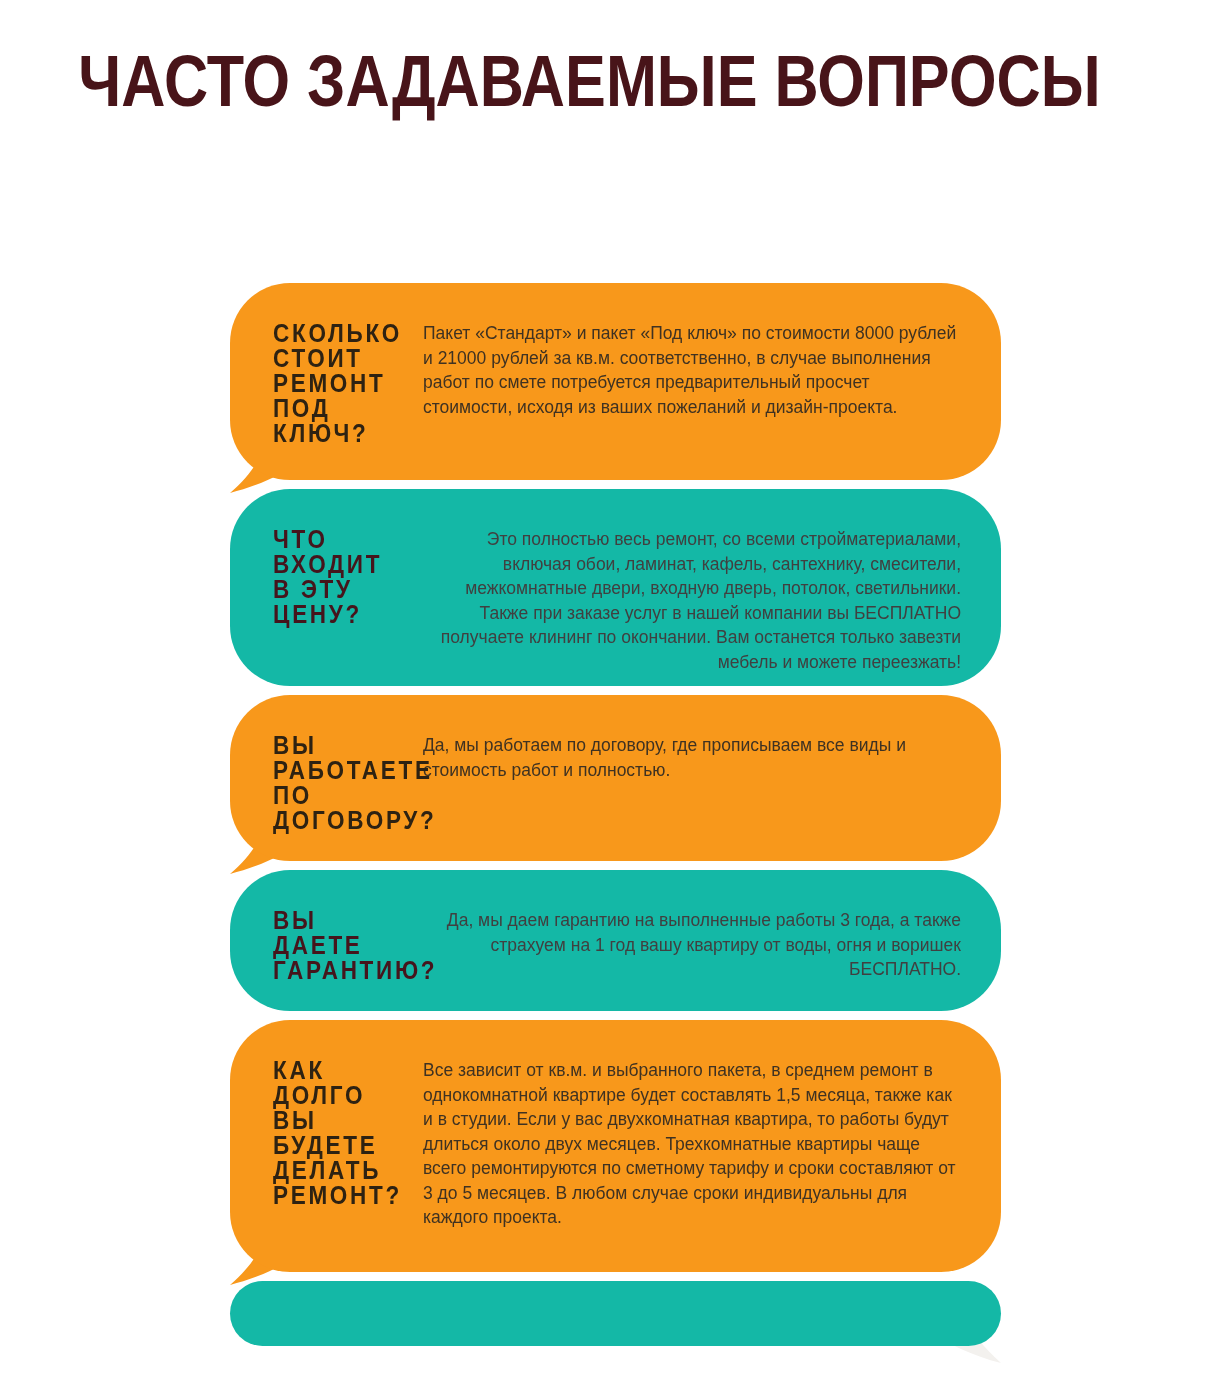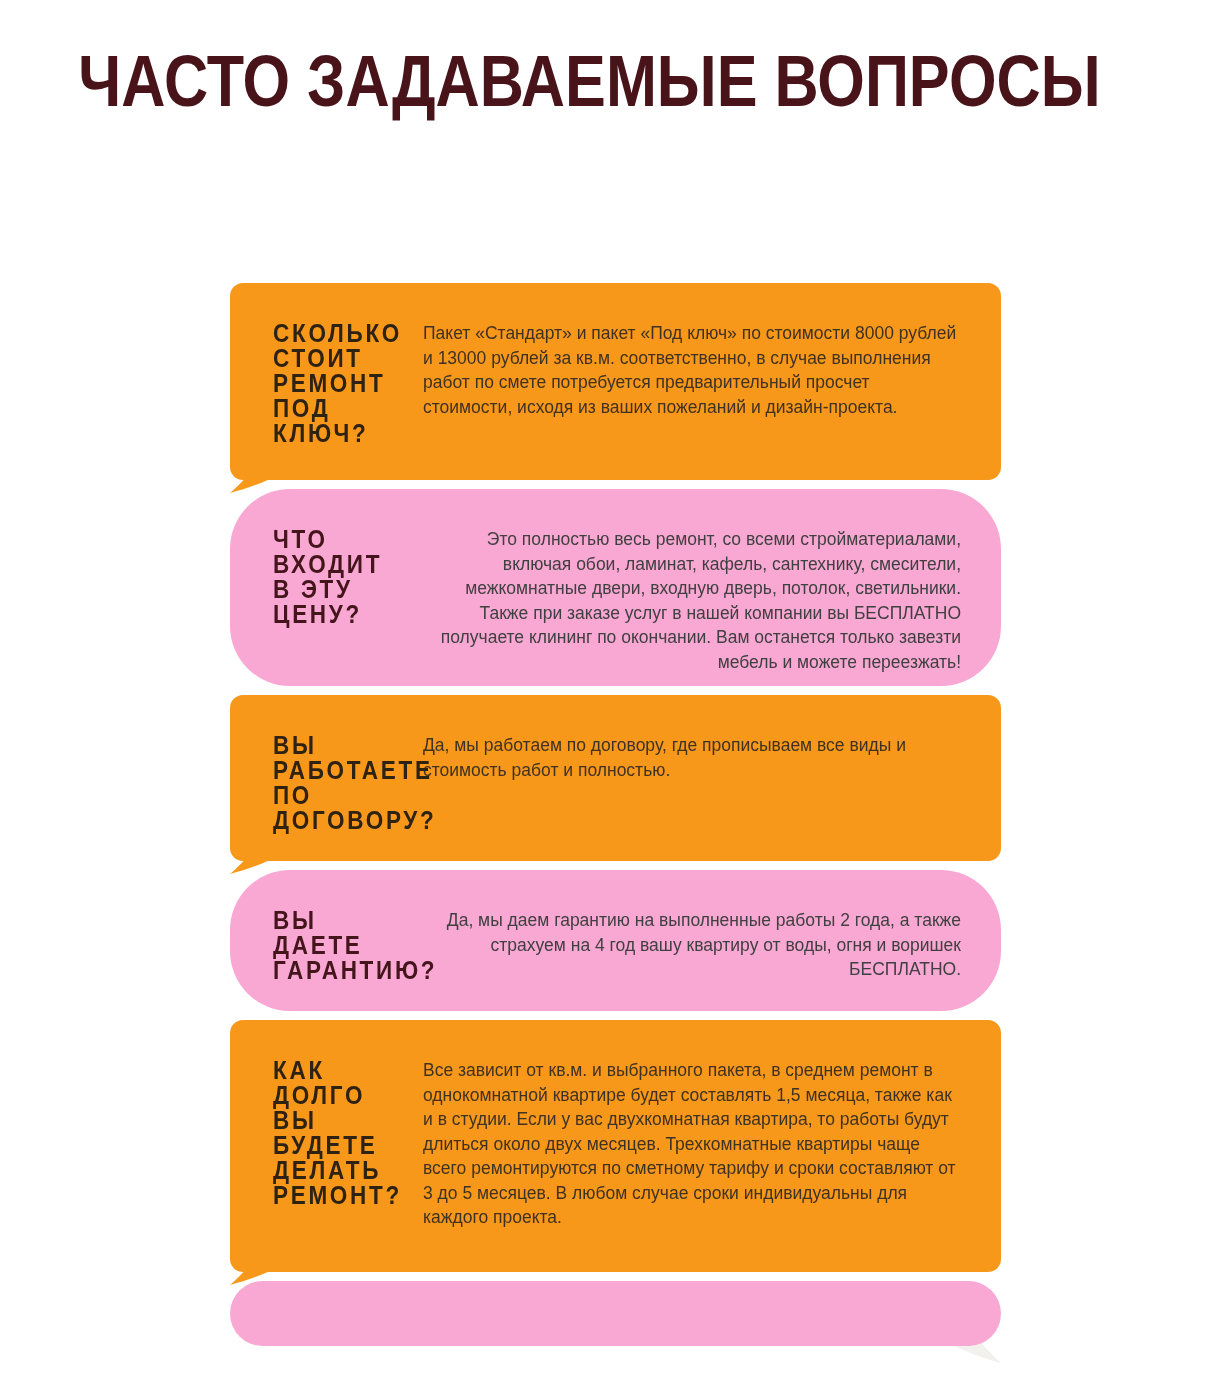--- a/index.html
+++ b/index.html
@@ -35,22 +35,22 @@
     gap:9px;
   }
   .card{position:relative;}
   .bubble{
     position:relative;
     z-index:1;
     box-sizing:border-box;
     border-radius:60px;
     padding:38px 40px 0 43px;
   }
-  .variant-orange .bubble{background:#F8981B;border-radius:13px;}
-  .variant-gray   .bubble{background:#f9a8d4;}
+  .variant-orange .bubble{background:#F8981B;}
+  .variant-gray   .bubble{background:#14b8a6;}
 
   .card:nth-child(1) .bubble{height:197px;}
   .card:nth-child(2) .bubble{height:197px;}
   .card:nth-child(3) .bubble{height:166px;}
   .card:nth-child(4) .bubble{height:141px;}
   .card:nth-child(5) .bubble{height:252px;}
   .card:nth-child(6) .bubble{height:65px;border-radius:36px;padding:0;}
 
   .bubble-inner{display:flex;}
   .q{
@@ -90,21 +90,21 @@
 
 <main class="cards">
     <div class="card variant-orange">
       <div class="bubble">
         <div class="bubble-inner">
           <div class="q">СКОЛЬКО
 СТОИТ
 РЕМОНТ
 ПОД
 КЛЮЧ?</div>
-          <div class="a">Пакет «Стандарт» и пакет «Под ключ» по стоимости 8000 рублей и 13000 рублей за кв.м. соответственно, в случае выполнения работ по смете потребуется предварительный просчет стоимости, исходя из ваших пожеланий и дизайн-проекта.</div>
+          <div class="a">Пакет «Стандарт» и пакет «Под ключ» по стоимости 8000 рублей и 21000 рублей за кв.м. соответственно, в случае выполнения работ по смете потребуется предварительный просчет стоимости, исходя из ваших пожеланий и дизайн-проекта.</div>
         </div>
       </div>
       <svg class="tail tail-left" width="74" height="46" viewBox="0 0 74 46">
         <path d="M32 0 L74 0 L74 12 C54 27 28 39 0 46 C18 30 29 16 32 0 Z"></path>
       </svg>
     </div>
     <div class="card variant-gray">
       <div class="bubble">
         <div class="bubble-inner">
           <div class="q">ЧТО
@@ -127,21 +127,21 @@
       </div>
       <svg class="tail tail-left" width="74" height="46" viewBox="0 0 74 46">
         <path d="M32 0 L74 0 L74 12 C54 27 28 39 0 46 C18 30 29 16 32 0 Z"></path>
       </svg>
     </div>
     <div class="card variant-gray">
       <div class="bubble">
         <div class="bubble-inner">
           <div class="q">ВЫ ДАЕТЕ
 ГАРАНТИЮ?</div>
-          <div class="a">Да, мы даем гарантию на выполненные работы 2 года, а также страхуем на 4 год вашу квартиру от воды, огня и воришек БЕСПЛАТНО.</div>
+          <div class="a">Да, мы даем гарантию на выполненные работы 3 года, а также страхуем на 1 год вашу квартиру от воды, огня и воришек БЕСПЛАТНО.</div>
         </div>
       </div>
     </div>
     <div class="card variant-orange">
       <div class="bubble">
         <div class="bubble-inner">
           <div class="q">КАК
 ДОЛГО
 ВЫ
 БУДЕТЕ

